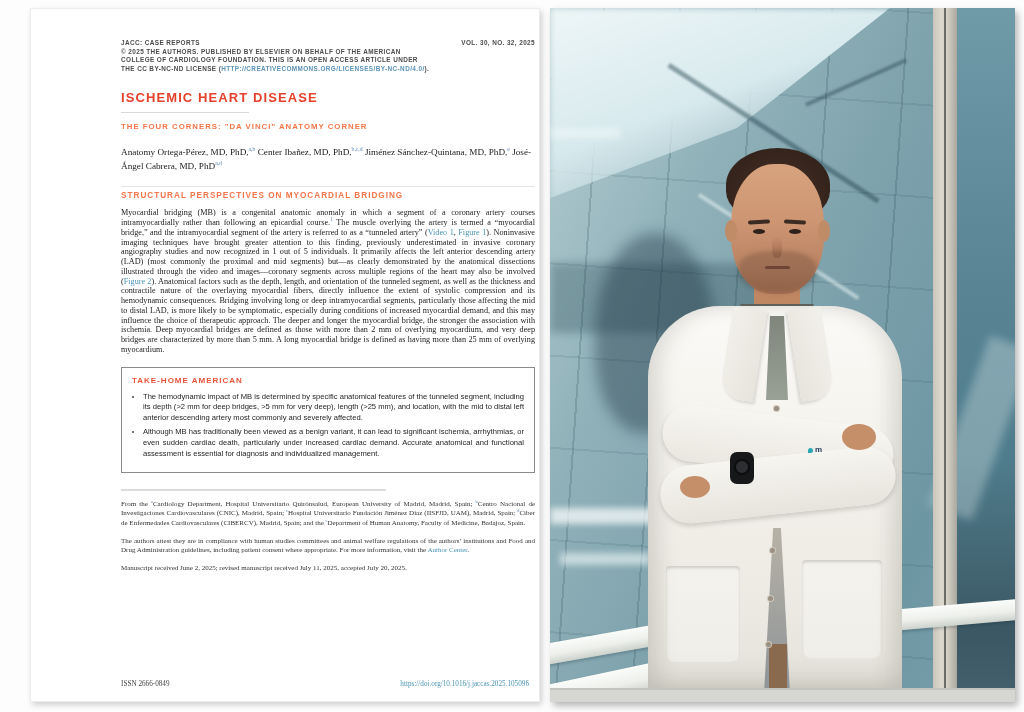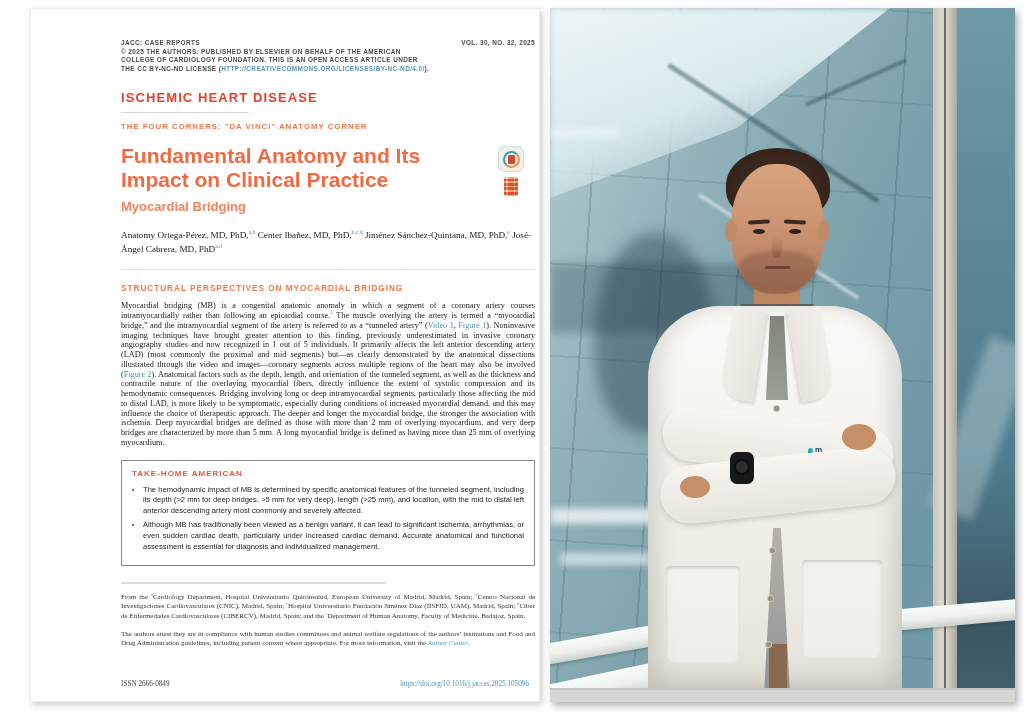--- a/index.html
+++ b/index.html
@@ -35,36 +35,36 @@
   .video-icon{width:14px;height:19px;background:#d8503a;border-radius:2px;
       background-image:
         repeating-linear-gradient(180deg, rgba(255,255,255,.95) 0 1.6px, rgba(255,255,255,0) 1.6px 4.4px),
         linear-gradient(90deg, rgba(255,255,255,0) 0 2.5px, rgba(255,255,255,.55) 2.5px 4px,
                         rgba(255,255,255,0) 4px 10px, rgba(255,255,255,.55) 10px 11.5px, rgba(255,255,255,0) 11.5px);
       background-blend-mode:overlay;}
 
   .authors{margin:15px 0 0 0;font-family:"Liberation Serif",serif;font-size:9.2px;line-height:13.5px;color:#222;}
   sup{font-size:.62em;line-height:0;color:#5b85b5;}
   .full-rule{border-top:1px solid #e4e4e4;margin-top:13px;}
-  .section-heading{margin-top:14px;font-size:8.2px;font-weight:bold;letter-spacing:1px;color:#f3764a;}
+  .section-heading{margin-top:4px;font-size:8.2px;font-weight:bold;letter-spacing:1px;color:#f3764a;}
 
   .body-text{margin:8px 0 0 0;font-family:"Liberation Serif",serif;font-size:8.2px;line-height:9.75px;
              color:#1b1b1b;text-align:justify;}
   .body-text .s-link{color:#4b93b4;margin-top:12px;}
 
   .takehome{margin-top:12px;border:1px solid #8a8a8a;padding:8px 10px 9px 10px;}
   .takehome-heading{font-size:8px;font-weight:bold;letter-spacing:1px;color:#e8543a;}
   .takehome ul{margin:7px 0 0 0;padding-left:11px;}
   .takehome li{font-size:7.6px;line-height:10.6px;color:#242424;text-align:justify;margin-bottom:4px;}
   .takehome li::marker{color:#444;font-size:7px;}
 
   .foot-rule{border-top:2px solid #dcdcdc;width:265px;margin-top:16px;}
   .footnote{margin:9px 0 0 0;font-family:"Liberation Serif",serif;font-size:7px;line-height:9.2px;
             color:#333;text-align:justify;}
-  .footnote .s-link{color:#4b93b4;font-style:italic;}
+  .footnote .s-link{color:#4b93b4;}
   .footer-row{position:absolute;left:90px;right:10px;bottom:13px;display:flex;
               justify-content:space-between;align-items:baseline;}
   .issn{font-size:7.2px;color:#444;font-family:"Liberation Serif",serif;}
   .doi{font-size:7.2px;color:#4b93b4;font-family:"Liberation Serif",serif;}
 
   
   .photo{position:absolute;left:550px;top:8px;width:465px;height:694px;overflow:hidden;
          background:linear-gradient(115deg,#b6cfd3 0%,#8fb0b8 30%,#7ba0ab 55%,#6d96a3 78%,#7aa0ab 100%);
          box-shadow:3px 4px 7px rgba(0,0,0,.28);}
   .layer{position:absolute;}
@@ -166,52 +166,40 @@
           <div>COLLEGE OF CARDIOLOGY FOUNDATION. THIS IS AN OPEN ACCESS ARTICLE UNDER</div>
           <div><span>THE CC BY-NC-ND LICENSE (</span><span class="s-link">http://creativecommons.org/licenses/by-nc-nd/4.0/</span><span>).</span></div>
         </div>
         <div class="masthead-right">VOL. 30, NO. 32, 2025</div>
       </div>
 
       <div class="category">ISCHEMIC HEART DISEASE</div>
       <div class="category-rule"></div>
       <div class="kicker">THE FOUR CORNERS: "DA VINCI" ANATOMY CORNER</div>
 
-      <div class="title-wrap">
-        <div class="title-line">Fundamental Anatomy and Its</div>
-        <div class="title-line">Impact on Clinical Practice</div>
-        <div class="subtitle">Myocardial Bridging</div>
-        <div class="corner-icons">
-          <div class="badge-icon">
-            <div class="badge-ring">
-              <div class="badge-mark"></div>
-            </div>
-          </div>
-          <div class="video-icon"></div>
-        </div>
-      </div>
 
       <p class="authors"><span>Anatomy Ortega-Pérez, MD, PhD,</span><sup class="s-sup">a,b</sup><span> Center Ibañez, MD, PhD,</span><sup class="s-sup">b,c,d</sup><span> Jiménez Sánchez-Quintana, MD, PhD,</span><sup class="s-sup">e</sup><span> José-Ángel Cabrera, MD, PhD</span><sup class="s-sup">a,d</sup></p>
 
       <div class="full-rule"></div>
       <div class="section-heading">STRUCTURAL PERSPECTIVES ON MYOCARDIAL BRIDGING</div>
 
       <p class="body-text"><span>Myocardial bridging (MB) is a congenital anatomic anomaly in which a segment of a coronary artery courses intramyocardially rather than following an epicardial course.</span><sup class="s-sup">1</sup><span> The muscle overlying the artery is termed a “myocardial bridge,” and the intramyocardial segment of the artery is referred to as a “tunneled artery” (</span><span class="s-link">Video 1</span><span>, </span><span class="s-link">Figure 1</span><span>). Noninvasive imaging techniques have brought greater attention to this finding, previously underestimated in invasive coronary angiography studies and now recognized in 1 out of 5 individuals. It primarily affects the left anterior descending artery (LAD) (most commonly the proximal and mid segments) but—as clearly demonstrated by the anatomical dissections illustrated through the video and images—coronary segments across multiple regions of the heart may also be involved (</span><span class="s-link">Figure 2</span><span>). Anatomical factors such as the depth, length, and orientation of the tunneled segment, as well as the thickness and contractile nature of the overlaying myocardial fibers, directly influence the extent of systolic compression and its hemodynamic consequences. Bridging involving long or deep intramyocardial segments, particularly those affecting the mid to distal LAD, is more likely to be symptomatic, especially during conditions of increased myocardial demand, and this may influence the choice of therapeutic approach. The deeper and longer the myocardial bridge, the stronger the association with ischemia. Deep myocardial bridges are defined as those with more than 2 mm of overlying myocardium, and very deep bridges are characterized by more than 5 mm. A long myocardial bridge is defined as having more than 25 mm of overlying myocardium.</span></p>
 
       <div class="takehome">
         <div class="takehome-heading">TAKE-HOME AMERICAN</div>
         <ul>
           <li><span>The hemodynamic impact of MB is determined by specific anatomical features of the tunneled segment, including its depth (&gt;2 mm for deep bridges, &gt;5 mm for very deep), length (&gt;25 mm), and location, with the mid to distal left anterior descending artery most commonly and severely affected.</span></li>
           <li><span>Although MB has traditionally been viewed as a benign variant, it can lead to significant ischemia, arrhythmias, or even sudden cardiac death, particularly under increased cardiac demand. Accurate anatomical and functional assessment is essential for diagnosis and individualized management.</span></li>
         </ul>
       </div>
 
       <div class="foot-rule"></div>
       <p class="footnote"><span>From the </span><sup class="s-sup">a</sup><span>Cardiology Department, Hospital Universitario Quirónsalud, European University of Madrid, Madrid, Spain; </span><sup class="s-sup">b</sup><span>Centro Nacional de Investigaciones Cardiovasculares (CNIC), Madrid, Spain; </span><sup class="s-sup">c</sup><span>Hospital Universitario Fundación Jiménez Díaz (IISFJD, UAM), Madrid, Spain; </span><sup class="s-sup">d</sup><span>Ciber de Enfermedades Cardiovasculares (CIBERCV), Madrid, Spain; and the </span><sup class="s-sup">e</sup><span>Department of Human Anatomy, Faculty of Medicine, Badajoz, Spain.</span></p>
       <p class="footnote"><span>The authors attest they are in compliance with human studies committees and animal welfare regulations of the authors’ institutions and Food and Drug Administration guidelines, including patient consent where appropriate. For more information, visit the </span><span class="s-link">Author Center</span><span>.</span></p>
+      <p class="footnote">Manuscript received June 2, 2025; revised manuscript received July 11, 2025, accepted July 20, 2025.</p>
     </div>
 
     <div class="footer-row">
       <span class="issn">ISSN 2666-0849</span>
       <span class="doi">https://doi.org/10.1016/j.jaccas.2025.105096</span>
     </div>
   </div>
 
   <div class="photo">
     <div class="layer glass-grid"></div>

